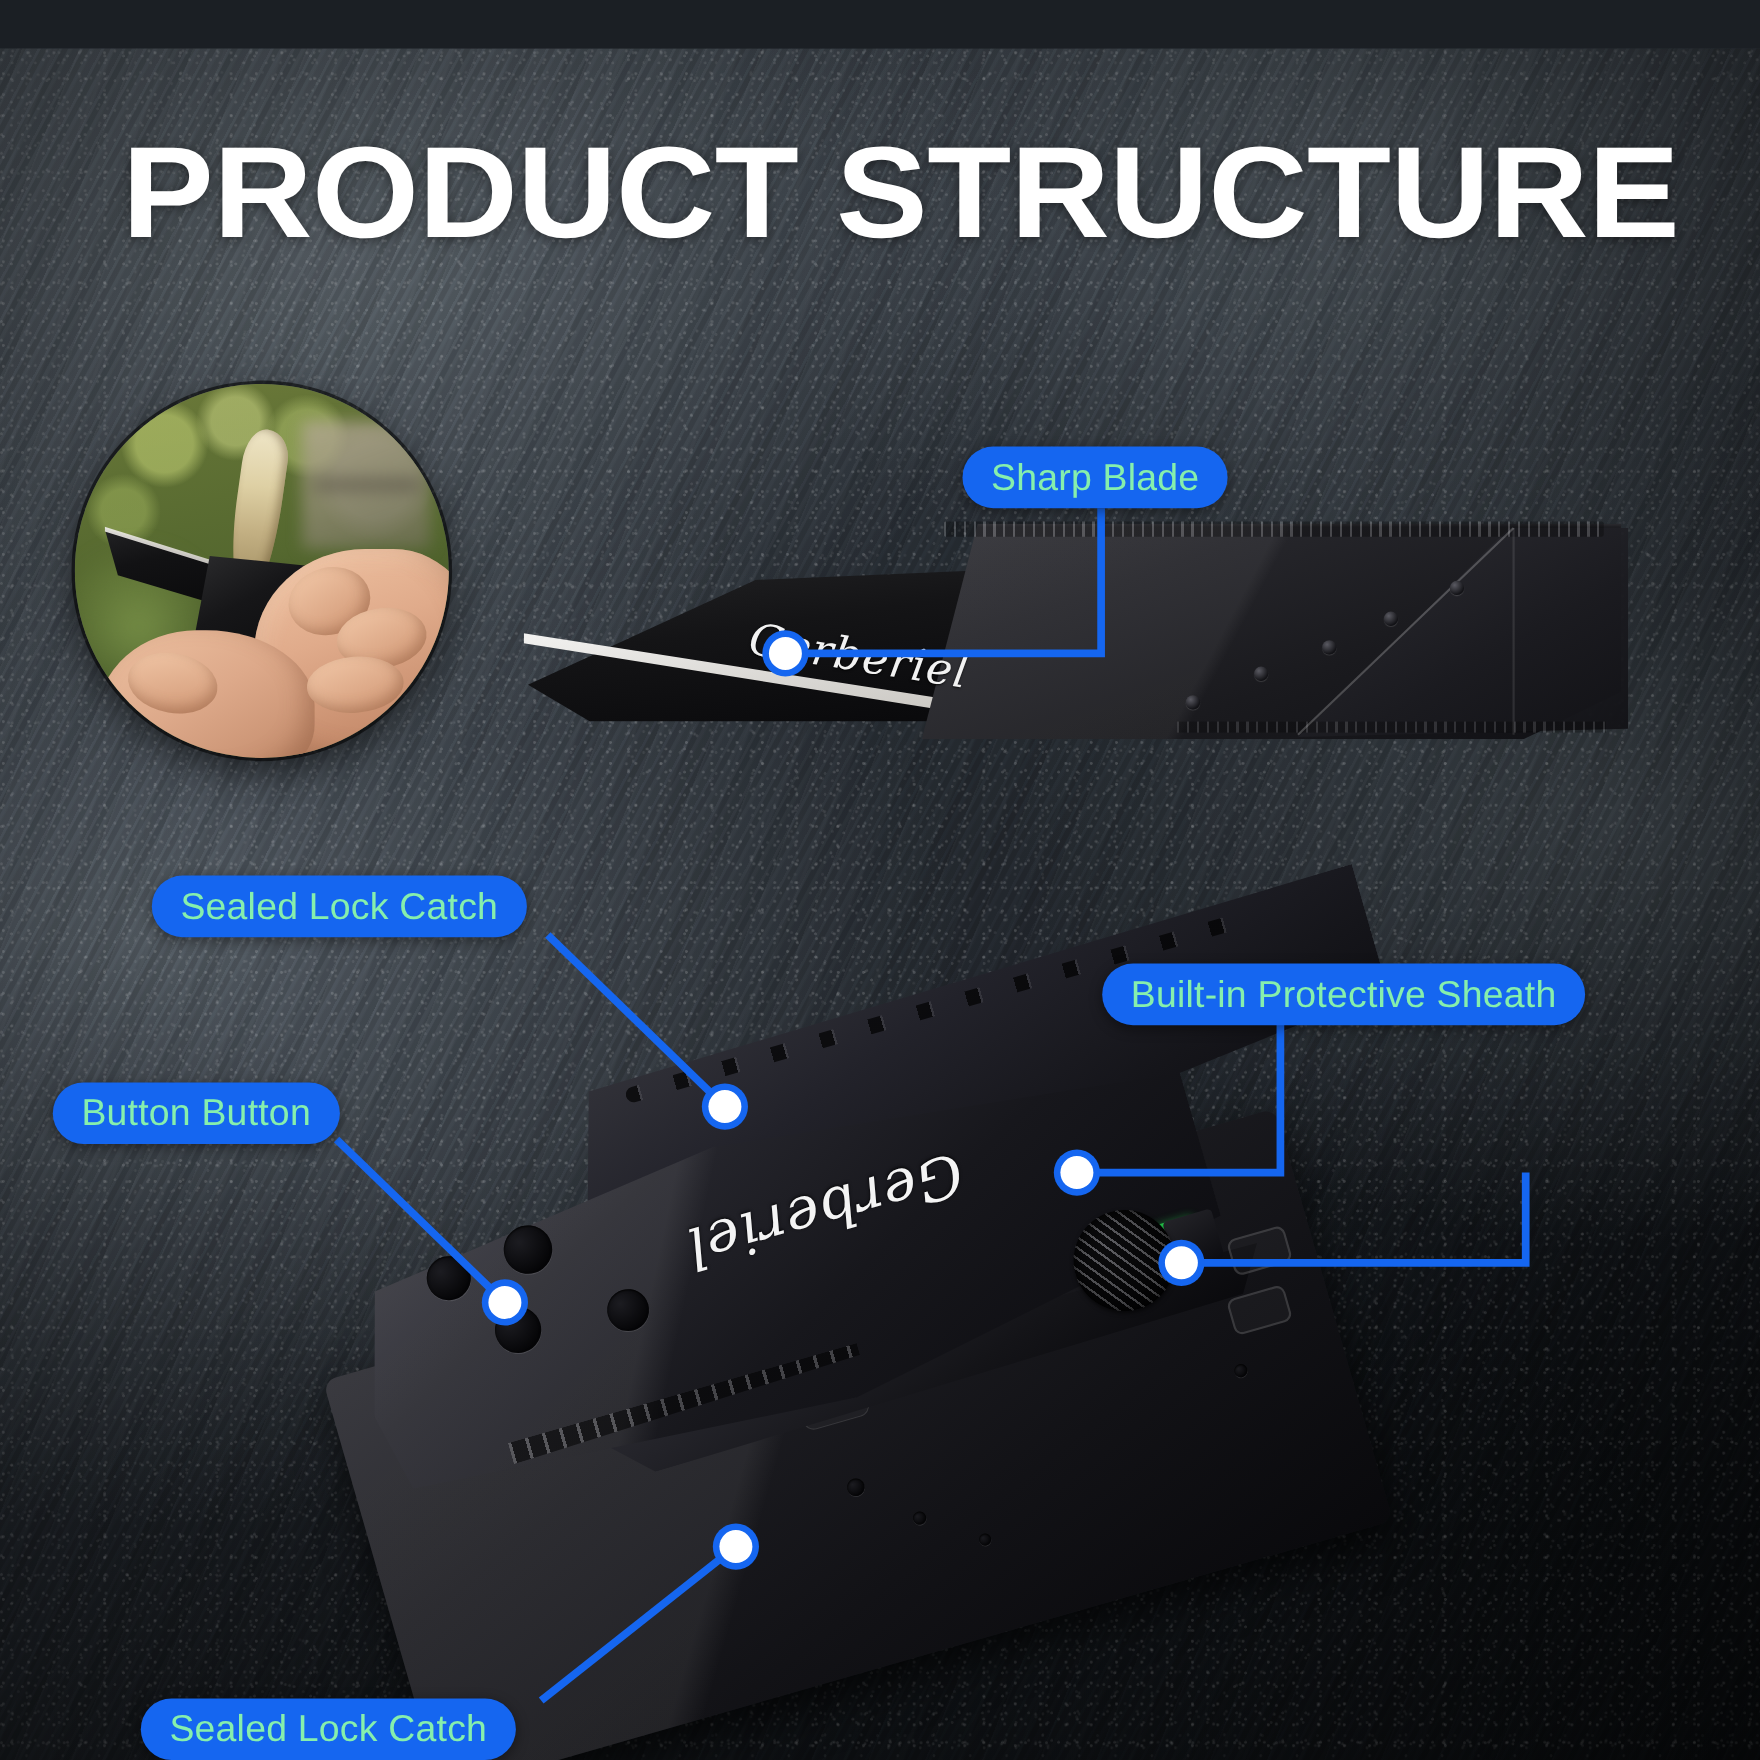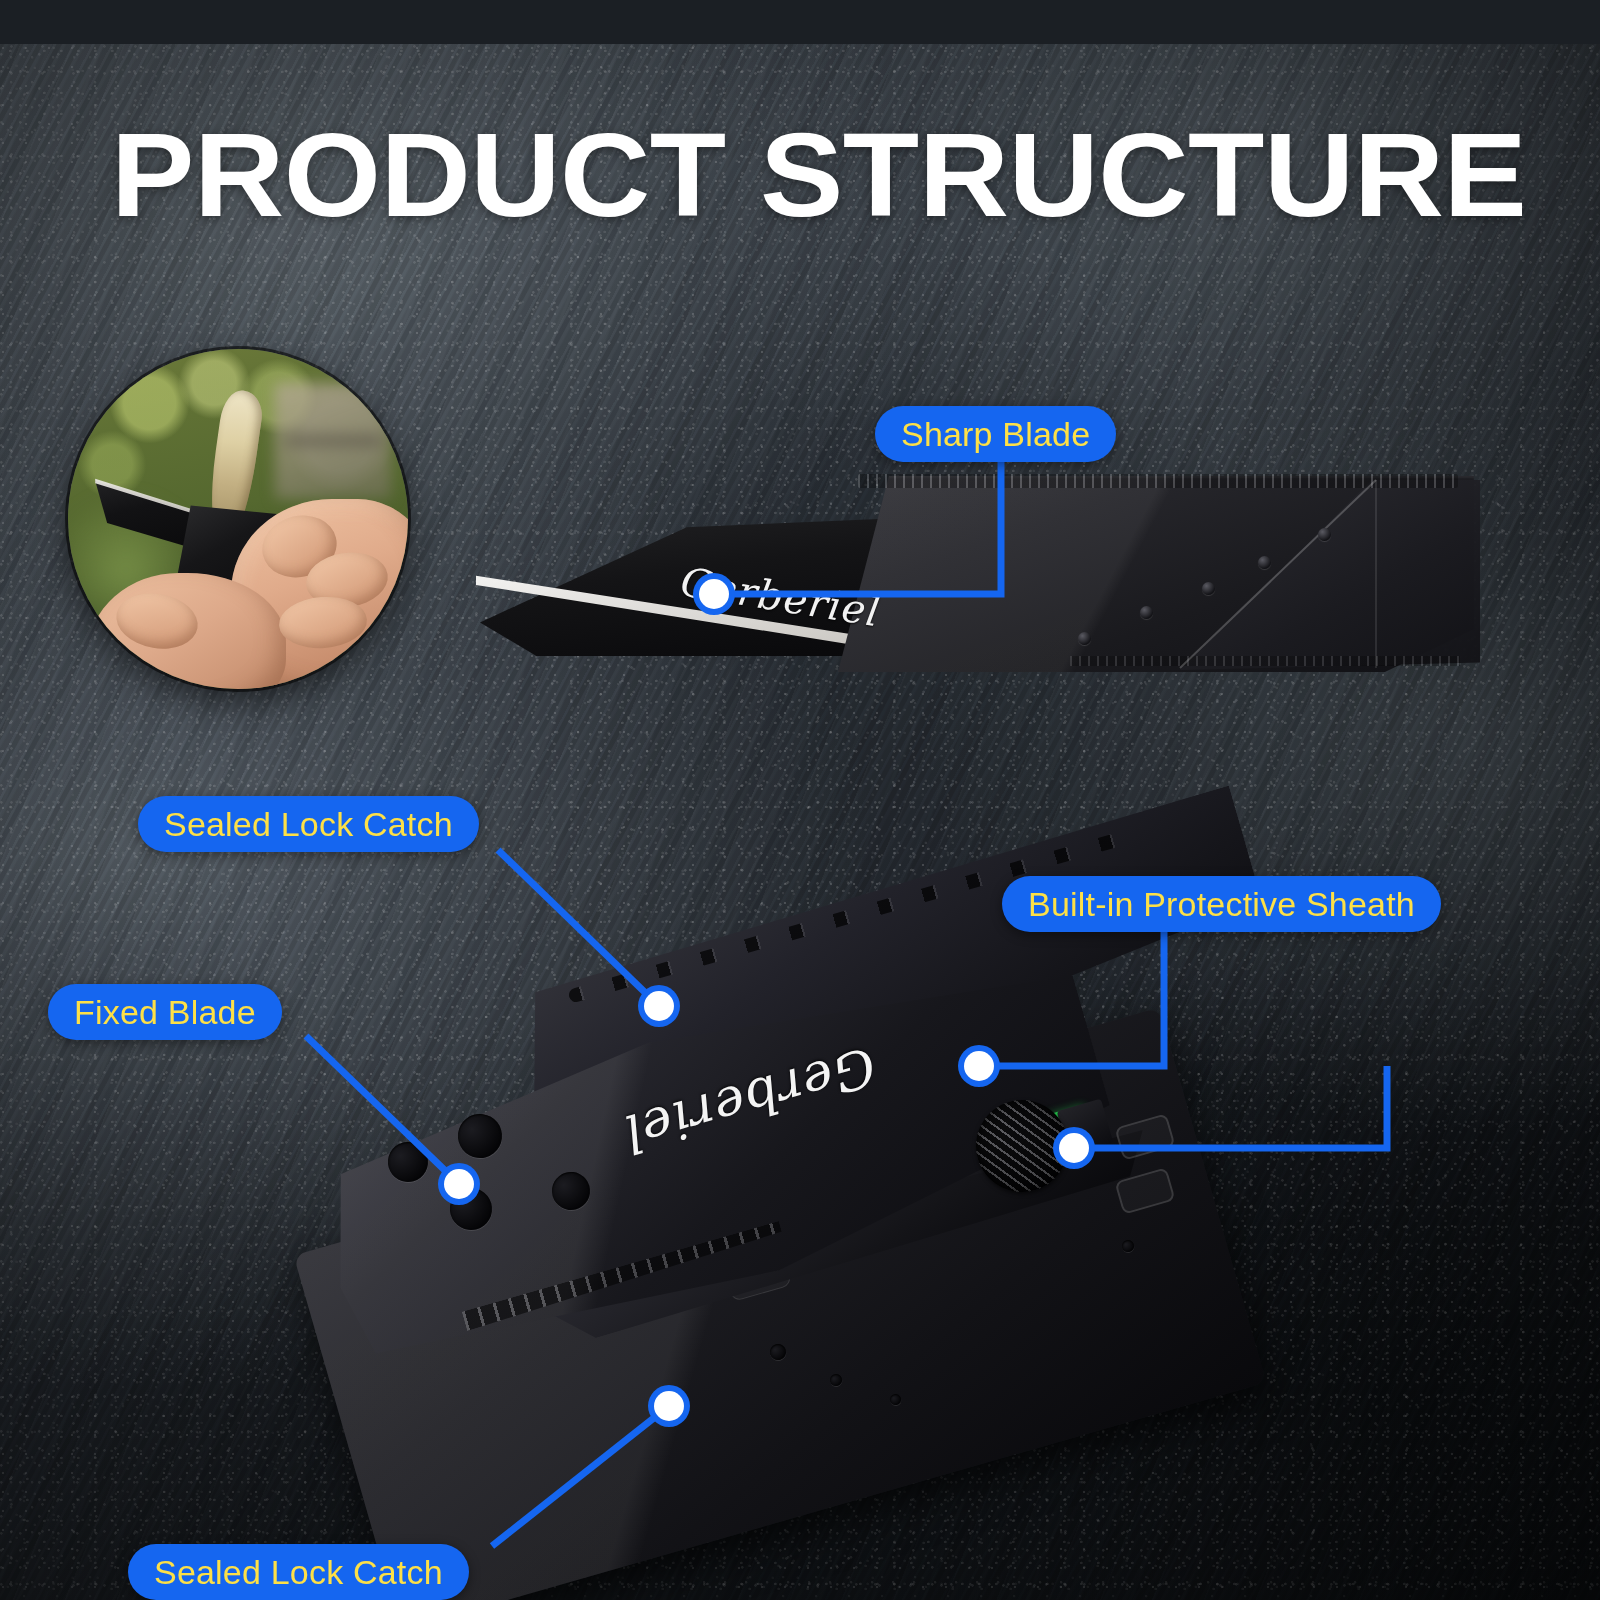--- a/index.html
+++ b/index.html
@@ -189,21 +189,21 @@
   .pc-f3{ left:62%; top:73%; width:26%; height:15%; transform:rotate(-4deg); }
   .pc-f4{ left:14%; top:72%; width:24%; height:16%; transform:rotate(10deg); }
 
   
   .pill{
     position:absolute;
     display:flex; align-items:center; justify-content:center;
     height:56px;
     padding:0 26px;
     border-radius:28px;
-    color:#fde047;
+    color:#86efac;
     font-size:34px;
     font-weight:400;
     letter-spacing:0.2px;
     white-space:nowrap;
     box-shadow:0 3px 12px rgba(0,0,0,.42);
   }
 
   
   .conn{ position:absolute; left:0; top:0; width:1600px; height:1600px; pointer-events:none; }
   .dot{
@@ -496,18 +496,18 @@
   <div class="dot" style="left:459px;  top:1140px;"></div>
   <div class="dot" style="left:1074px; top:1104px;"></div>
   <div class="dot" style="left:669px;  top:1362px;"></div>
 
   <div class="pill" style="left:875px; top:362px; background:#1566F0;">Sharp Blade</div>
 
   <div class="pill" style="left:138px; top:752px; background:#1566F0;">Sealed Lock Catch</div>
 
   <div class="pill" style="left:1002px; top:832px; background:#1566F0;">Built-in Protective Sheath</div>
 
-  <div class="pill" style="left:48px; top:940px; background:#1566F0;">Fixed Blade</div>
+  <div class="pill" style="left:48px; top:940px; background:#1566F0;">Button Button</div>
 
 
   <div class="pill" style="left:128px; top:1500px; background:#1566F0;">Sealed Lock Catch</div>
 
 </div>
 
 </body></html>

